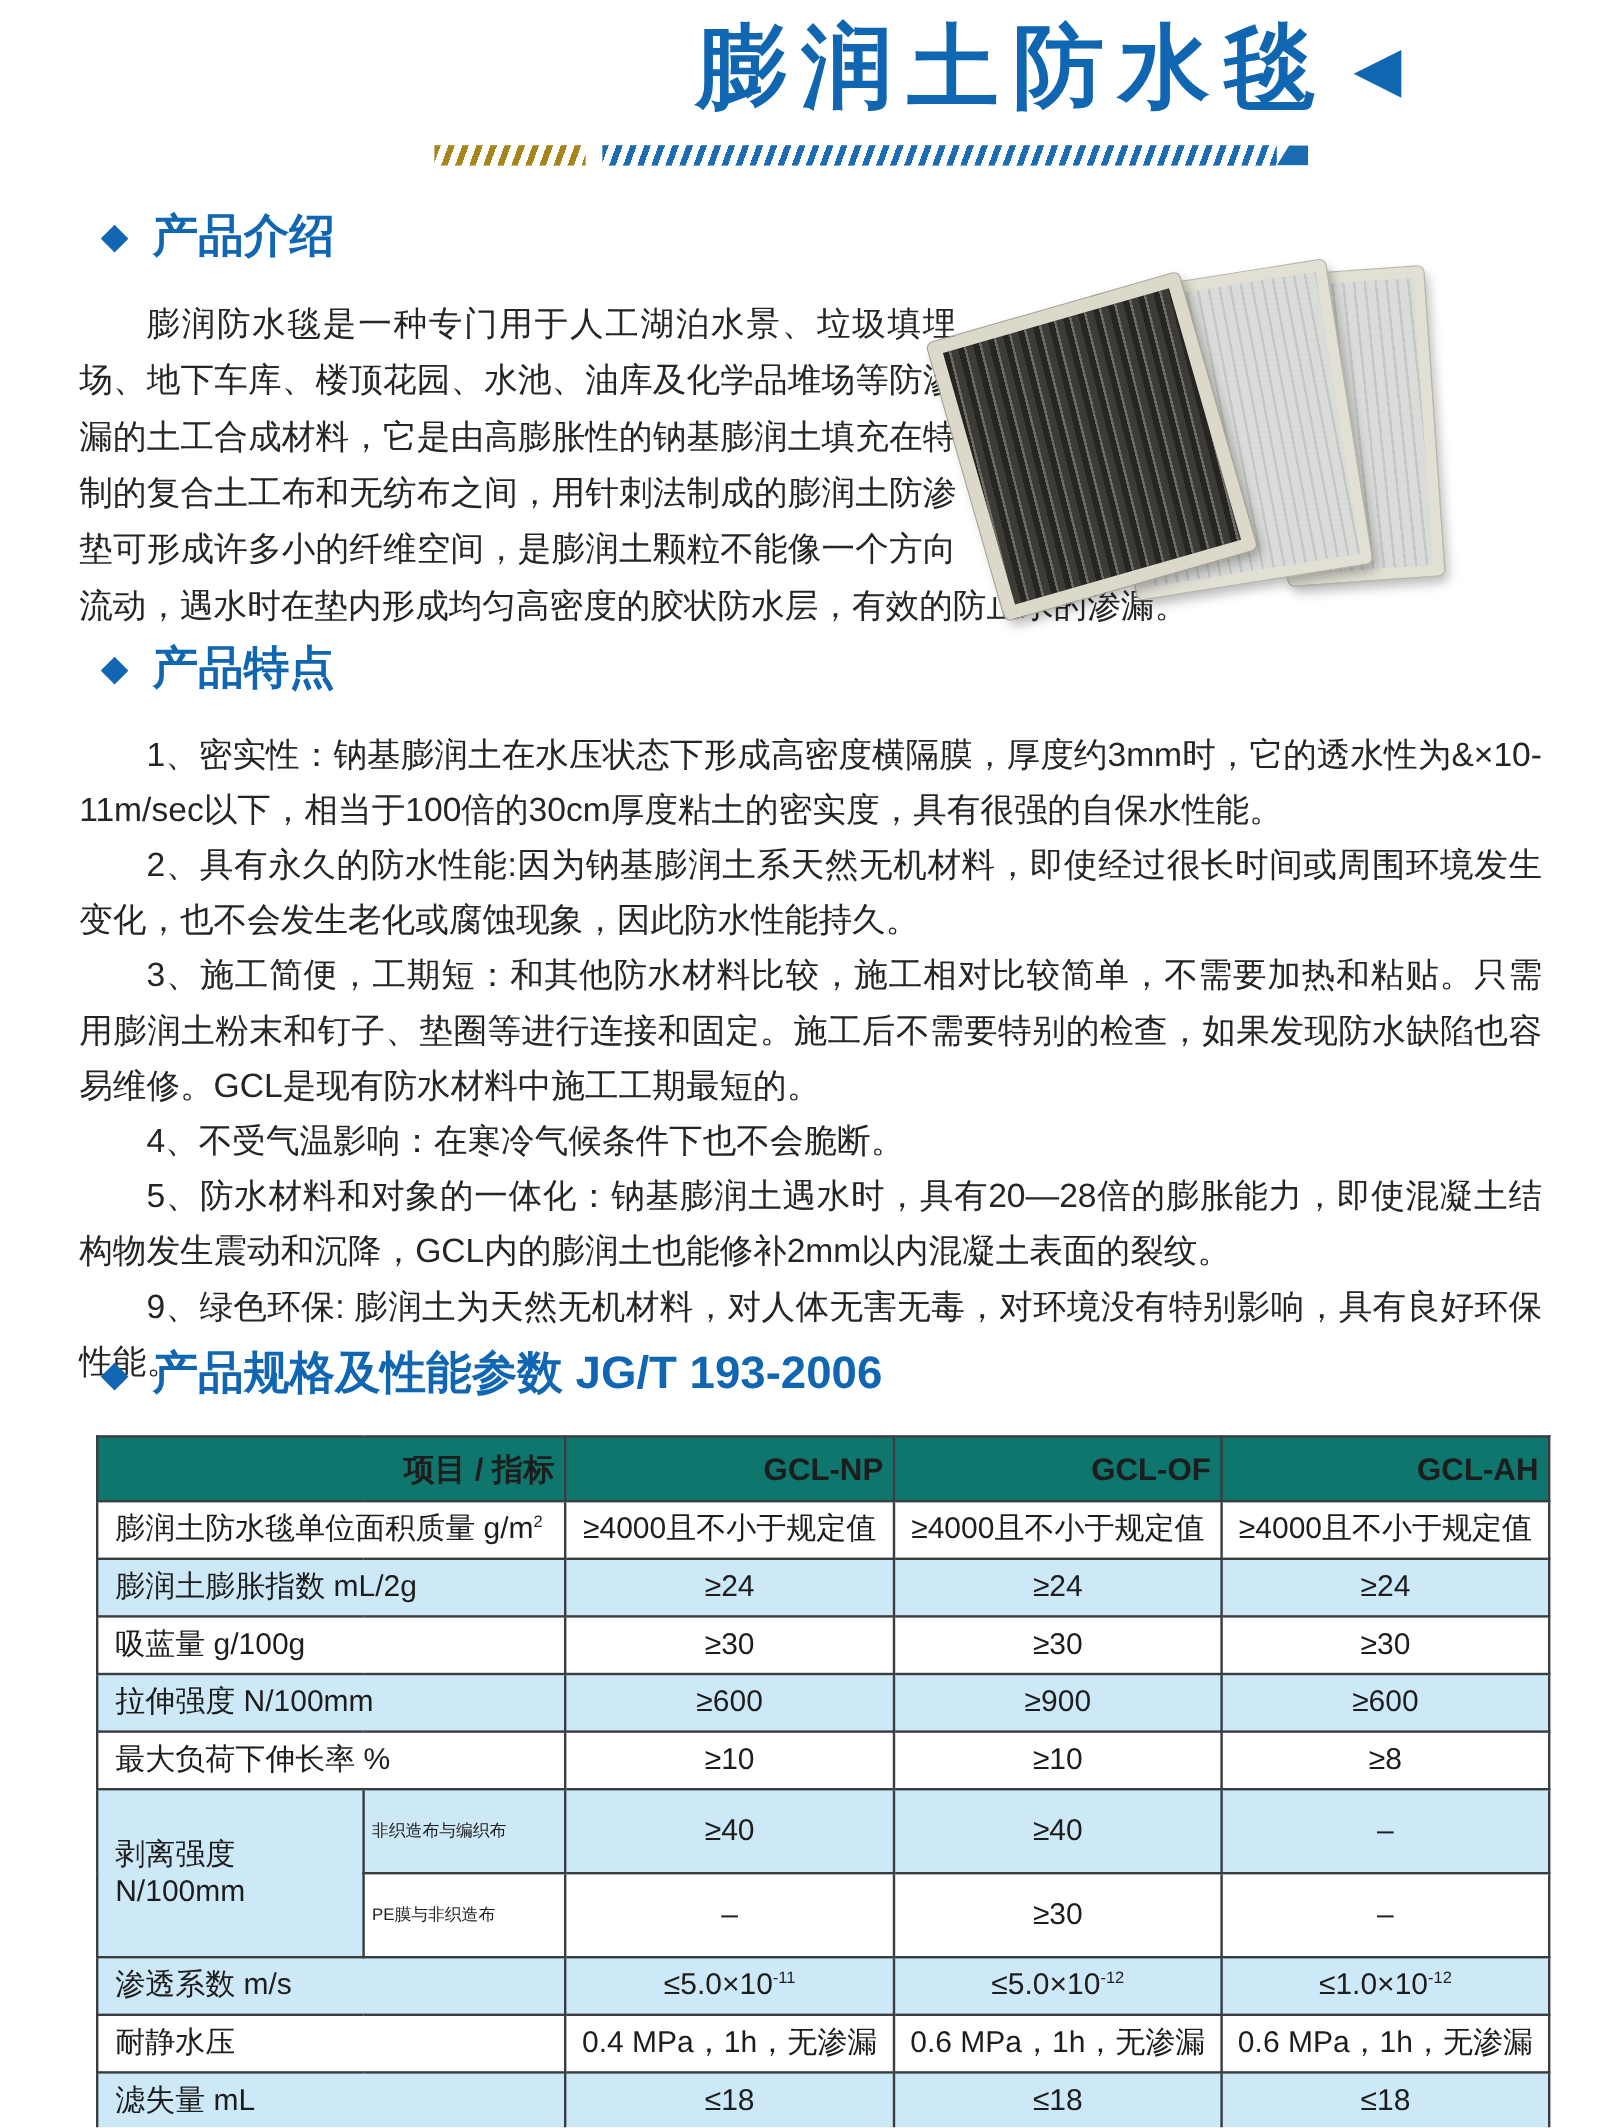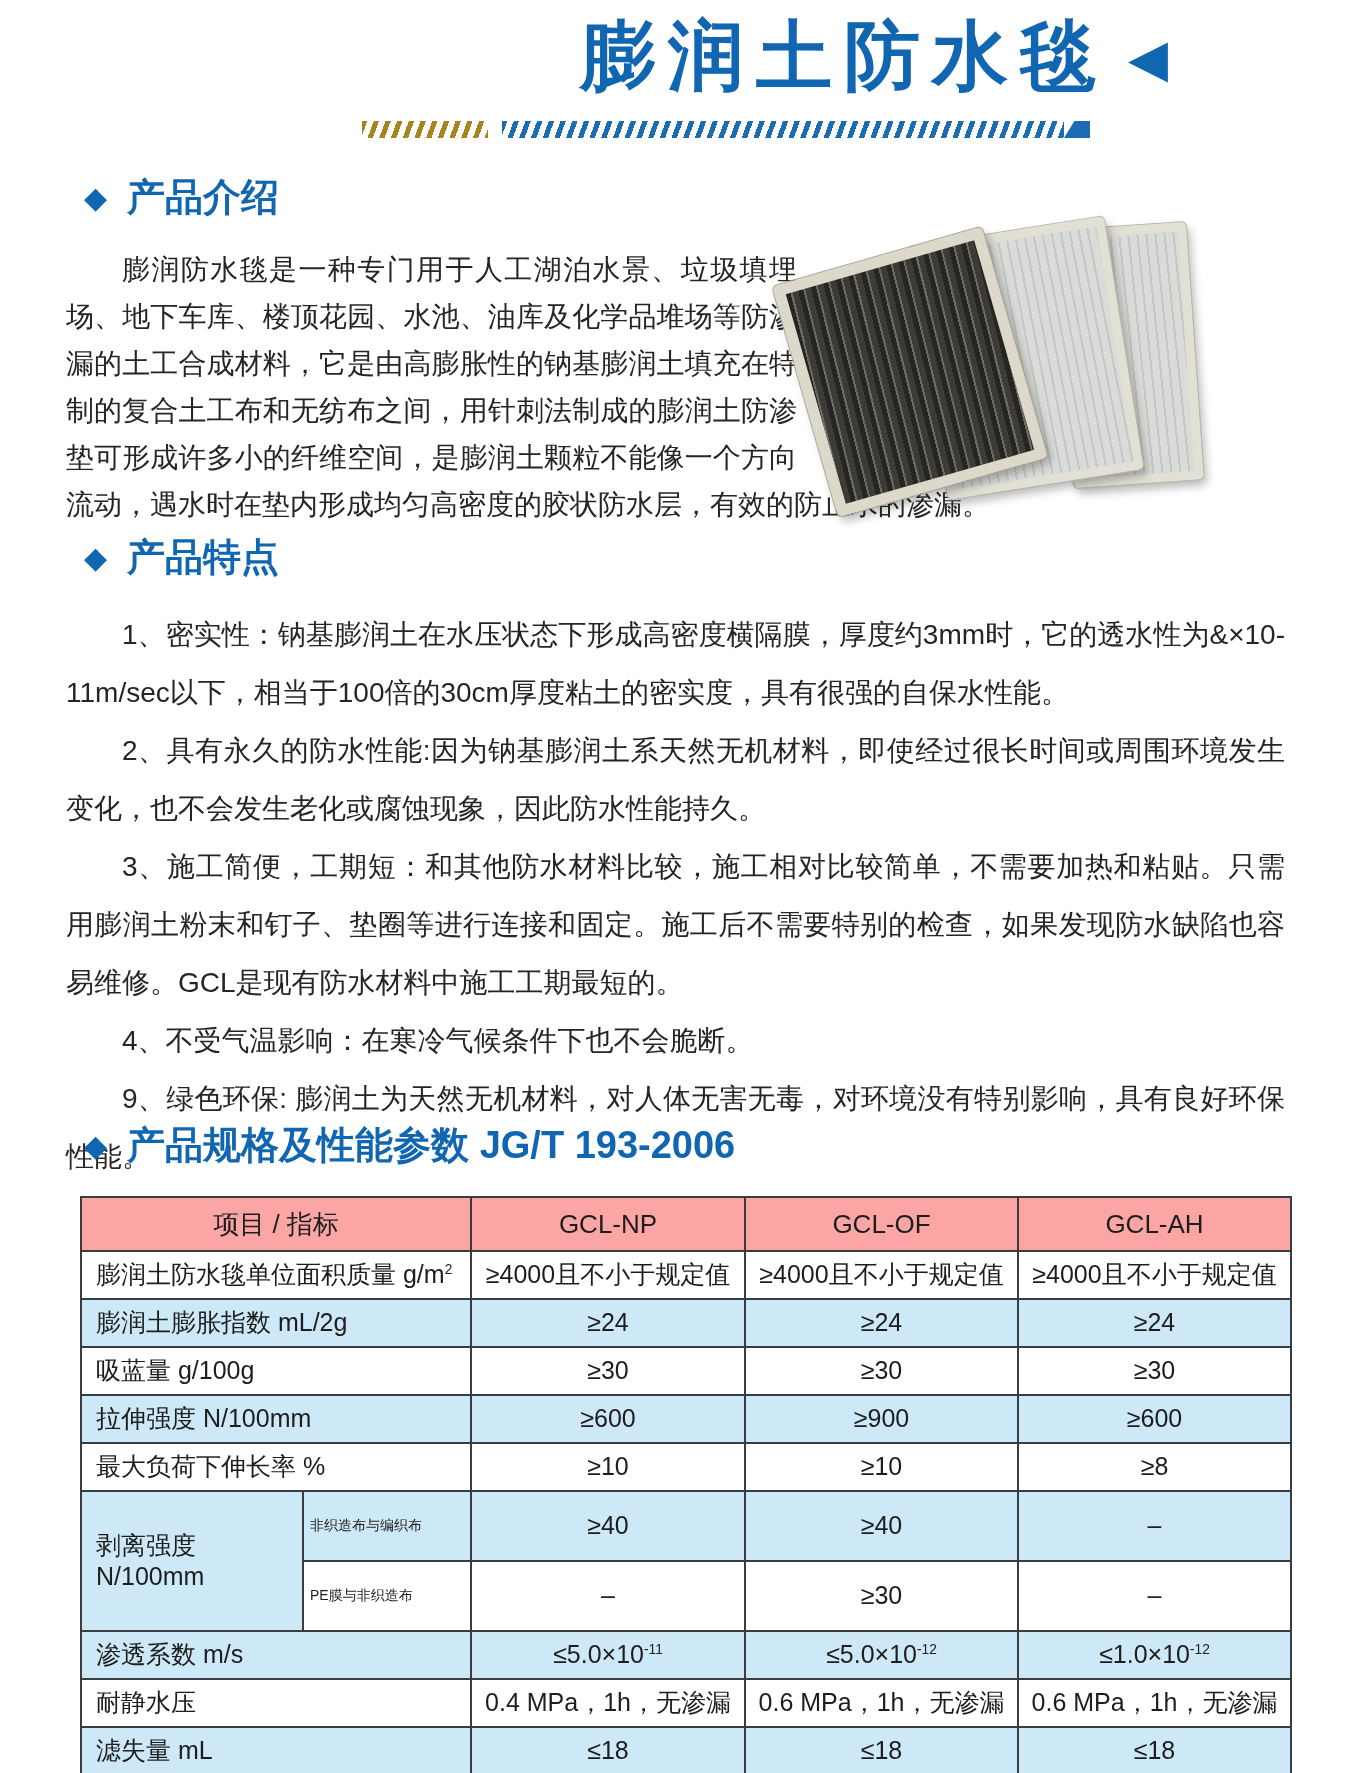--- a/index.html
+++ b/index.html
@@ -35,30 +35,30 @@
   .swatch{position:absolute;border-radius:5px;box-shadow:3px 6px 10px rgba(0,0,0,.28);}
   .sw-light{border:9px solid #e2e0d4;outline:1px solid #b9b6a8;
       background:#d5d7d4 repeating-linear-gradient(88deg,#dadcd9 0 7px,#c6c8c5 7px 9px);}
   .sw-dark{border:11px solid #dcd9cb;outline:1px solid #a9a698;
       background:#35342f repeating-linear-gradient(92deg,#262522 0 5px,#6b6a64 5px 7px,#3c3b36 7px 13px);}
   .s3{left:258px;top:0;width:112px;height:240px;transform:rotate(-4deg);}
   .s2{left:120px;top:4px;width:180px;height:238px;transform:rotate(-9deg);}
   .s1{left:-6px;top:26px;width:196px;height:218px;transform:rotate(-16deg);}
 
   
-  .features{position:absolute;top:606px;left:66px;width:1219px;font-size:28px;line-height:58px;
+  .features{position:absolute;top:606px;left:66px;width:1219px;font-size:28px;line-height:46px;
             text-align:justify;}
   .features p{margin:0;text-indent:2em;}
 
   
   .spec-table{position:absolute;top:1196px;left:80px;width:1210px;border-collapse:collapse;
               table-layout:fixed;font-size:25px;color:#1d1d1d;}
   .spec-table th,.spec-table td{border:2px solid #383d42;padding:2px 8px;text-align:center;
               vertical-align:middle;line-height:1.25;}
-  .spec-table th{font-weight:normal;font-size:26px;height:48px;background:#fca5a5;}
+  .spec-table th{font-weight:bold;font-size:26px;height:48px;background:#0f766e;text-align:right;}
   .spec-table td{height:42px;background:#fff;}
   .spec-table tr.row-blue td{background:#cde8f7;}
   .spec-table tr.row-white td{background:#fff;}
   .spec-table td.cell-blue{background:#cde8f7 !important;}
   .spec-table td.left,.spec-table th.left{text-align:left;padding-left:14px;}
   .spec-table td.small{font-size:14px;padding-left:6px;padding-right:4px;}
   .spec-table tr.tall td{height:64px;}
   .spec-table sup{font-size:.55em;vertical-align:super;letter-spacing:0;}
 </style>
 </head>
@@ -96,20 +96,21 @@
   <div class="sec-head" id="sec2">
     <span class="diamond">◆</span>
     <span>产品特点</span>
   </div>
 
   <div class="features">
     <p>1、密实性：钠基膨润土在水压状态下形成高密度横隔膜，厚度约3mm时，它的透水性为&amp;×10-11m/sec以下，相当于100倍的30cm厚度粘土的密实度，具有很强的自保水性能。</p>
     <p>2、具有永久的防水性能:因为钠基膨润土系天然无机材料，即使经过很长时间或周围环境发生变化，也不会发生老化或腐蚀现象，因此防水性能持久。</p>
     <p>3、施工简便，工期短：和其他防水材料比较，施工相对比较简单，不需要加热和粘贴。只需用膨润土粉末和钉子、垫圈等进行连接和固定。施工后不需要特别的检查，如果发现防水缺陷也容易维修。GCL是现有防水材料中施工工期最短的。</p>
     <p>4、不受气温影响：在寒冷气候条件下也不会脆断。</p>
+    <p>5、防水材料和对象的一体化：钠基膨润土遇水时，具有20—28倍的膨胀能力，即使混凝土结构物发生震动和沉降，GCL内的膨润土也能修补2mm以内混凝土表面的裂纹。</p>
     <p>9、绿色环保: 膨润土为天然无机材料，对人体无害无毒，对环境没有特别影响，具有良好环保性能。</p>
   </div>
 
   <div class="sec-head" id="sec3">
     <span class="diamond">◆</span>
     <span>产品规格及性能参数 JG/T 193-2006</span>
   </div>
 
   <table class="spec-table">
     <colgroup>

